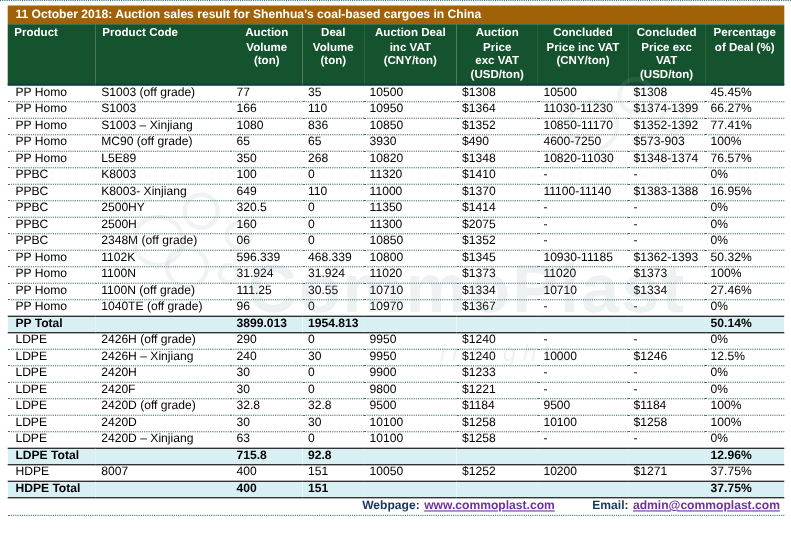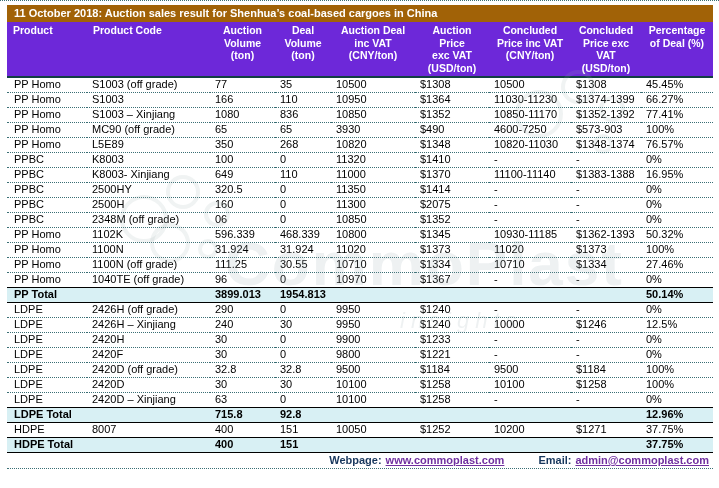--- a/index.html
+++ b/index.html
@@ -28,21 +28,21 @@
     border-collapse: collapse;
     table-layout: fixed;
   }
   col.c1 { width: 80px; }  col.c2 { width: 123px; }
   col.c3 { width: 65px; }  col.c4 { width: 56px; }
   col.c5 { width: 84px; }  col.c6 { width: 74px; }
   col.c7 { width: 82px; }  col.c8 { width: 70px; }
   col.c9 { width: 72px; }
 
   thead th {
-    background: #6d28d9;
+    background: #14532d;
     color: #ffffff;
     font-size: 10.5px; font-weight: bold;
     vertical-align: top;
     text-align: center;
     padding: 2px 1px 2px 1px;
     height: 50px;
     line-height: 12.5px;
     white-space: pre-line;
     border-bottom: 2px solid #123f44;
   }

